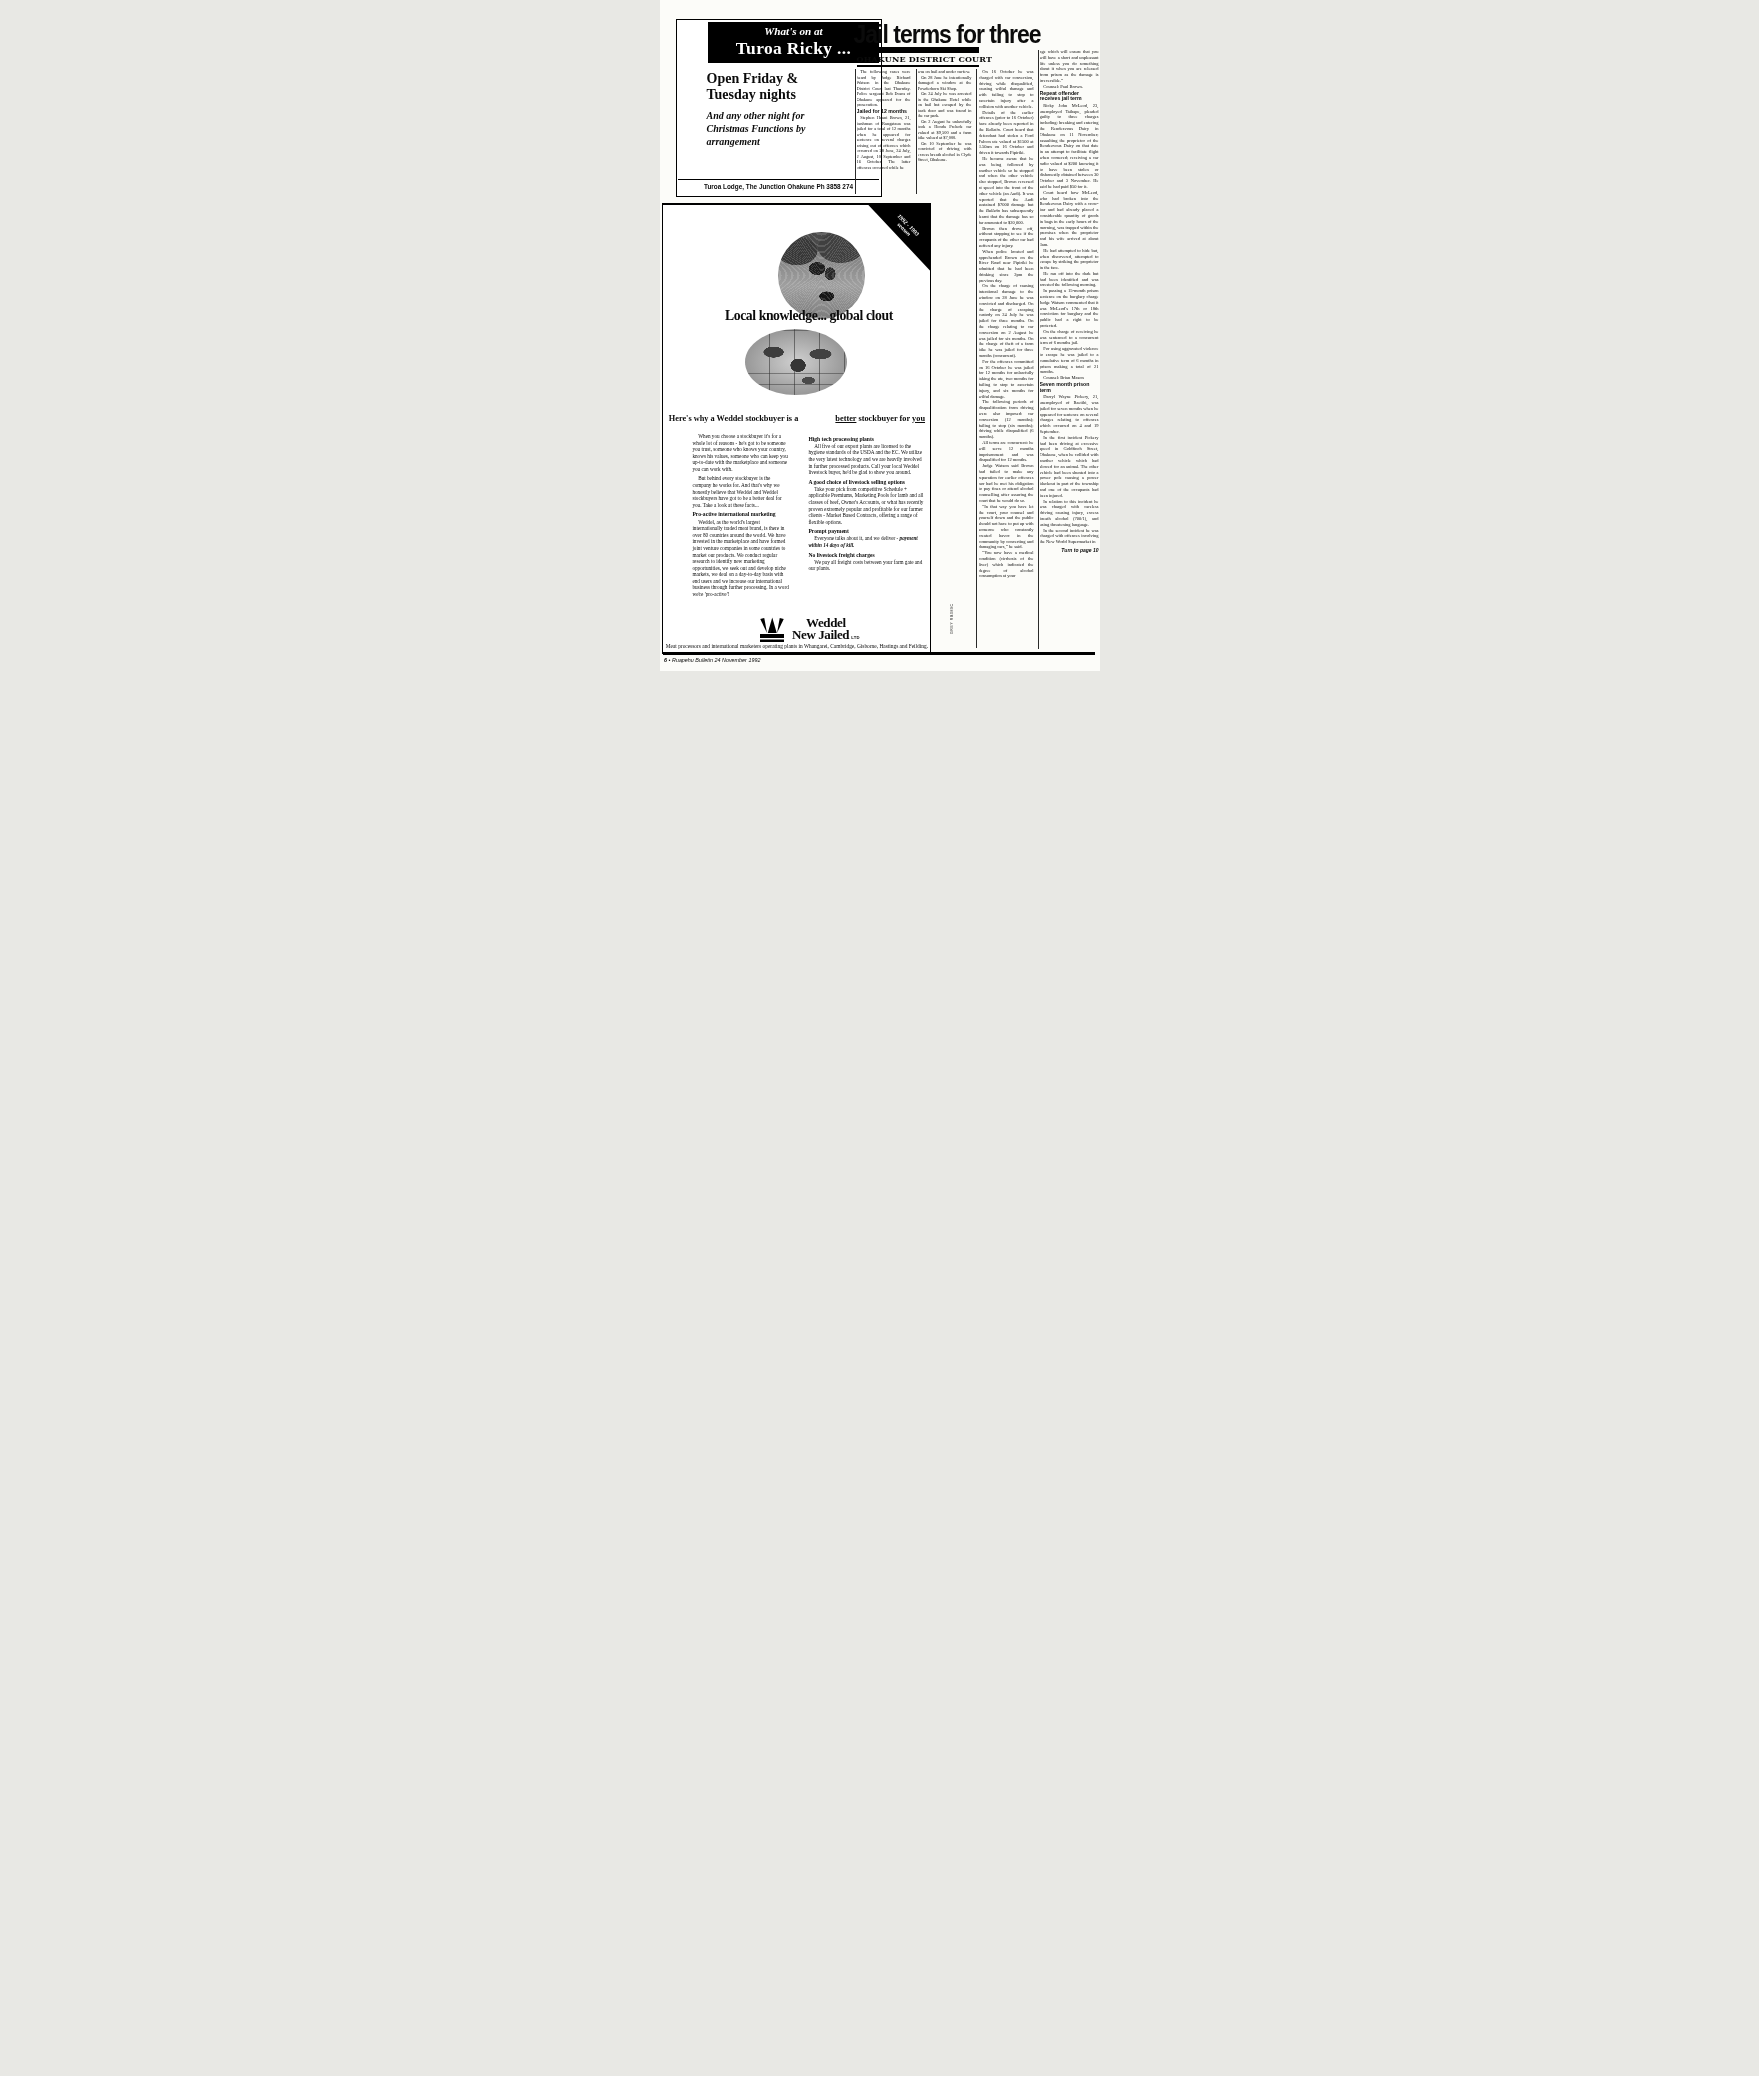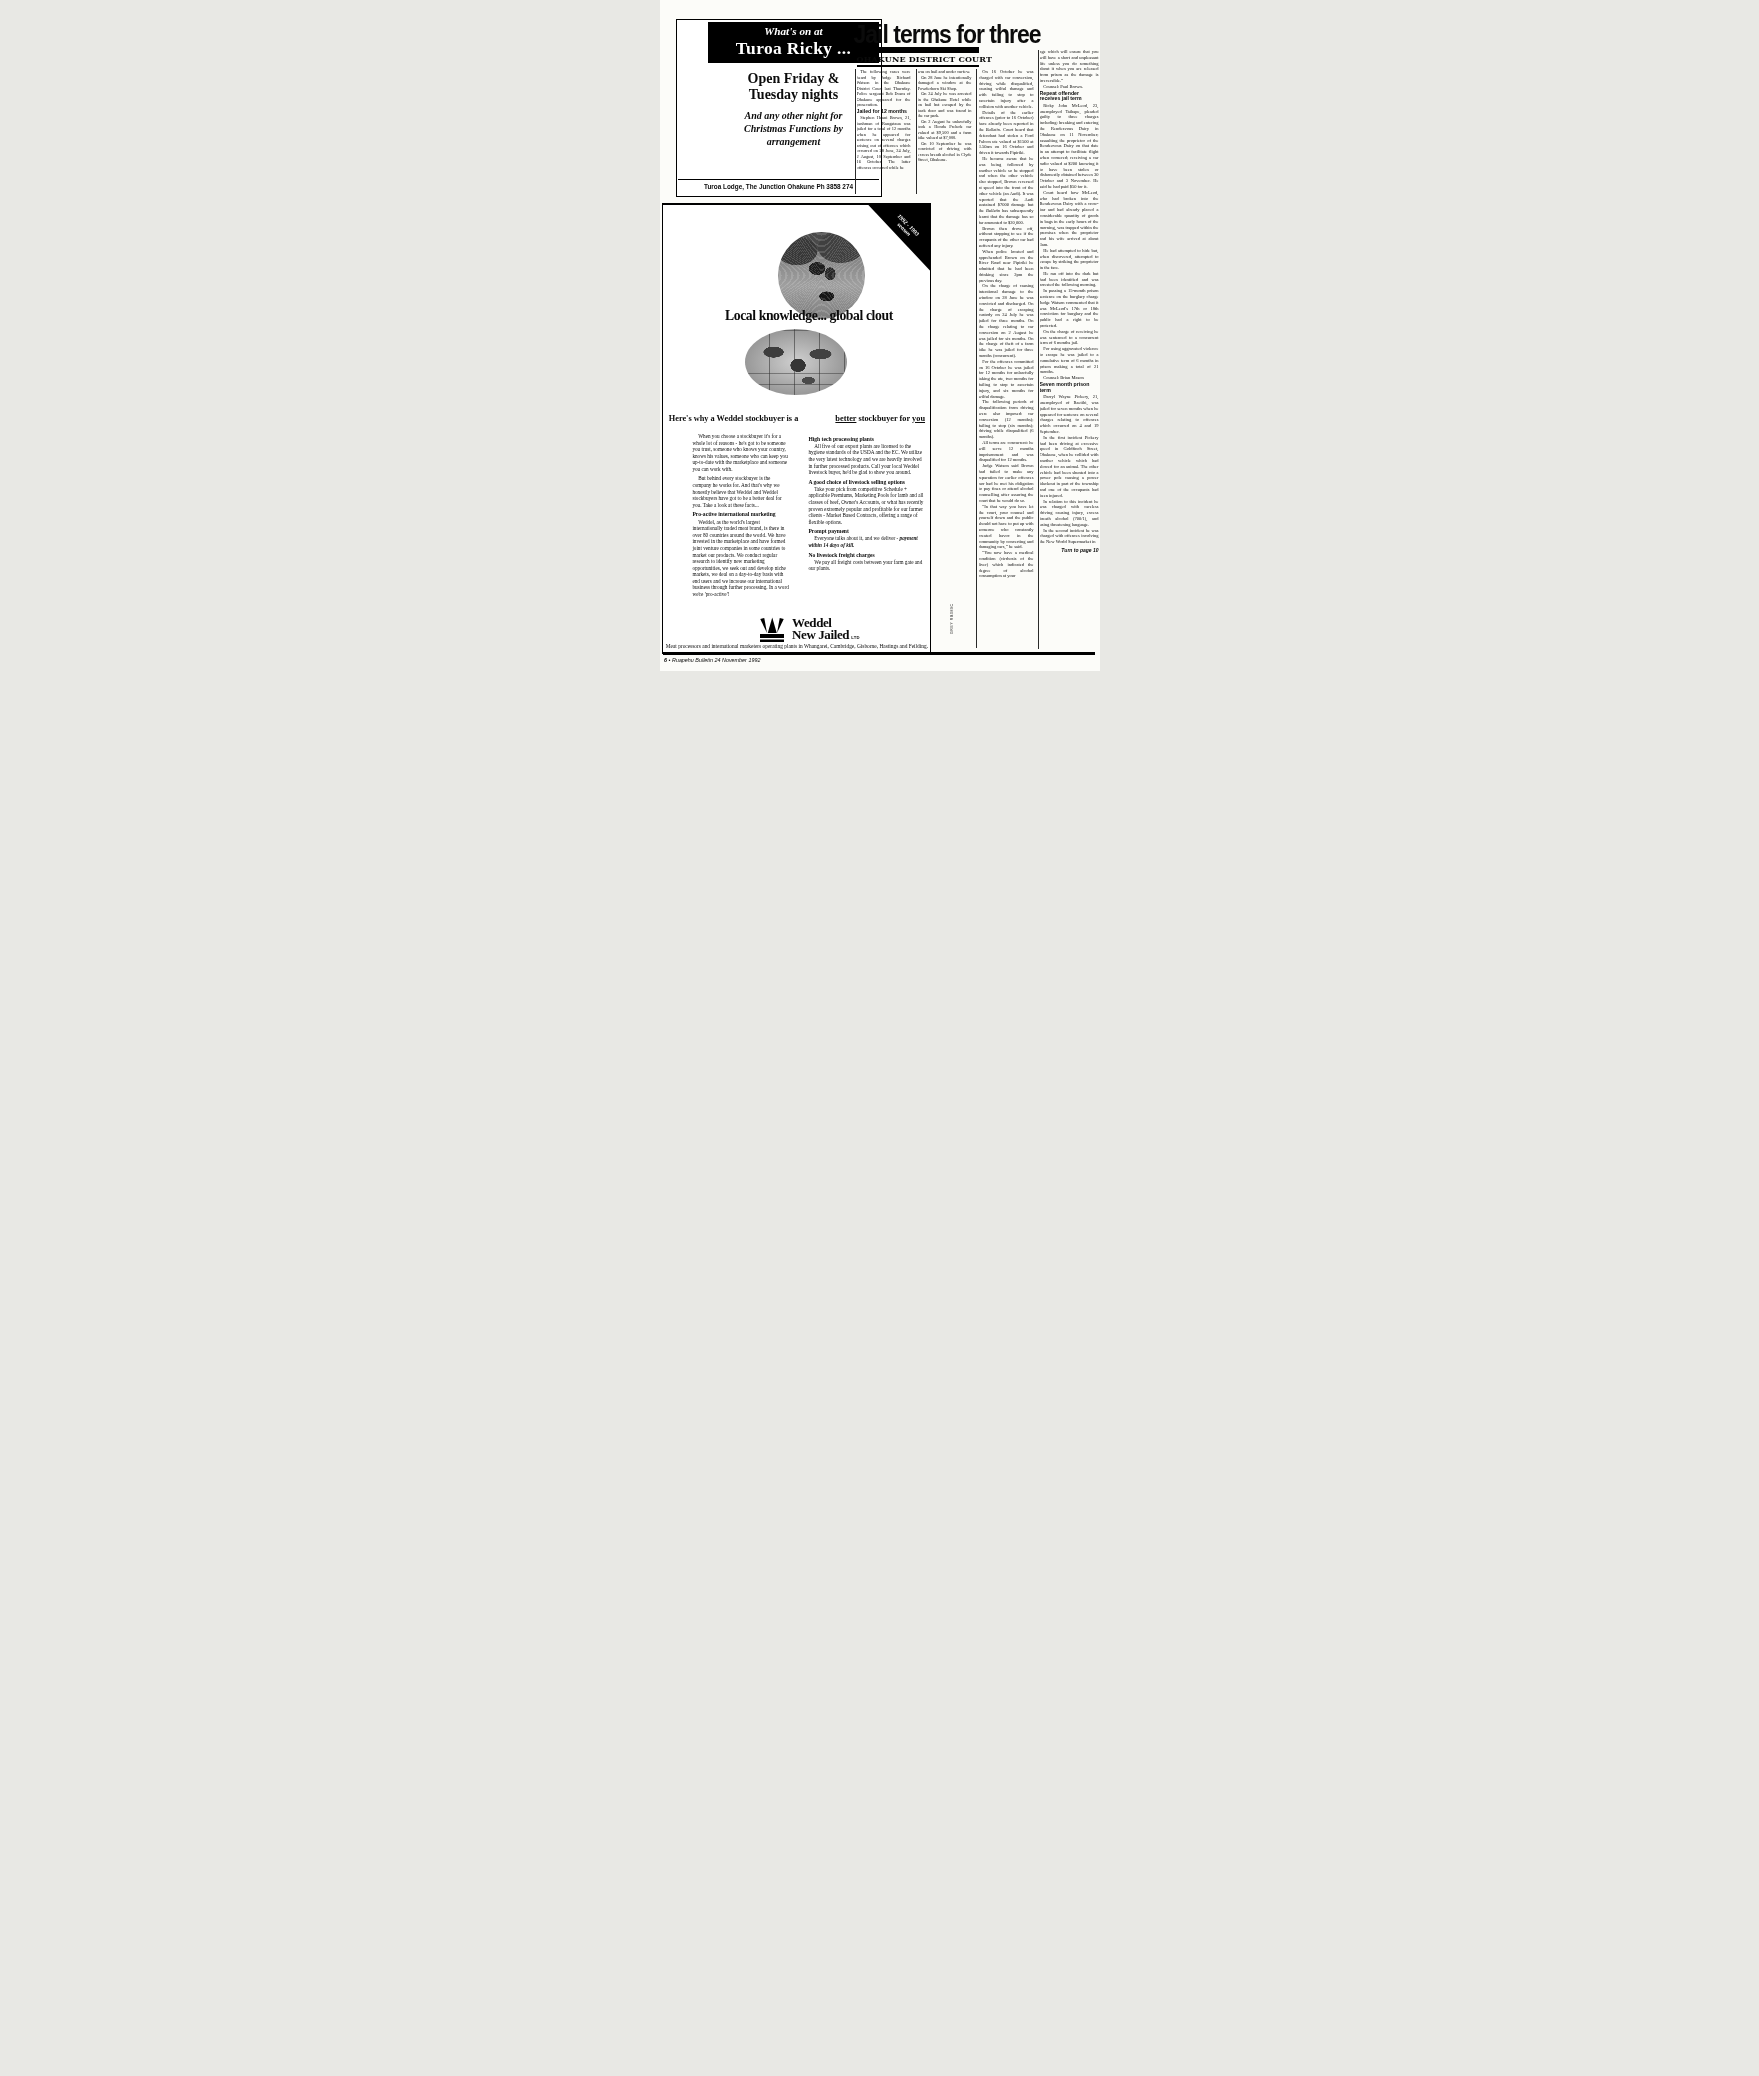--- a/index.html
+++ b/index.html
@@ -6,21 +6,21 @@
   #page{position:relative;width:440px;height:671px;background:#fcfcf9;margin:0 auto;
         font-family:"Liberation Serif",serif;color:#0b0b0b;overflow:hidden;}
   .rule-v{position:absolute;width:0.4px;background:#2a2a2a;}
   .bar{position:absolute;background:#000;}
 
   
   #turoa{position:absolute;left:16px;top:19px;width:174px;height:176px;border:1px solid #000;background:#fff;padding-left:30px;}
   #turoa-header{margin:1.7px;background:#000;color:#fff;text-align:center;padding:3.7px 0 5.4px;}
   #turoa-kicker{font:italic 700 11.2px/1.1 "Liberation Serif",serif;}
   #turoa-title{font:700 17.4px/1.05 "Liberation Serif",serif;letter-spacing:0.4px;margin-top:1.7px;}
-  #turoa-body{text-align:center;}
+  #turoa-body{text-align:left;}
   .turoa-open{font:700 14px/1.12 "Liberation Serif",serif;}
   #turoa-open1{margin-top:8.3px;}
   .turoa-it{font:italic 700 10px/1.3 "Liberation Serif",serif;}
   #turoa-it1{margin-top:6.6px;}
   #turoa-footer{position:absolute;left:1.7px;right:1.7px;bottom:1.7px;border-top:1px solid #000;
                 font:700 6.4px/14px "Liberation Sans",sans-serif;text-align:center;white-space:nowrap;}
 
   
   #headline{position:absolute;left:194px;top:22.4px;width:246px;font:800 23px/1 "Liberation Sans",sans-serif;
             letter-spacing:-1px;transform:scaleY(1.12);transform-origin:top left;white-space:nowrap;}
@@ -77,21 +77,21 @@
        repeating-linear-gradient(0deg, rgba(0,0,0,0) 0 10.4px, rgba(45,45,45,.45) 10.4px 10.8px),
        radial-gradient(closest-side,#cfcfcf,#989898);}
   #wed-sub{position:absolute;left:0;top:209px;width:100%;text-align:center;
            font:700 8.3px/1.1 "Liberation Serif",serif;}
   #wed-cols{position:absolute;left:29px;top:228px;width:233px;display:flex;justify-content:space-between;}
   .wcol{font:5.2px/6.6px "Liberation Serif",serif;text-align:left;}
   #wcol-left{width:98px;}
   #wcol-right{width:117px;}
   .wcol .blk-p{margin:0 0 2.9px;text-indent:5.8px;}
   .wcol .blk-h{font:700 5.6px/1.15 "Liberation Serif",serif;margin:2.5px 0 0.8px;}
-  #wed-logo{position:absolute;left:93px;top:412px;display:flex;align-items:flex-start;gap:3.7px;}
+  #wed-logo{position:absolute;left:93px;top:412px;display:flex;align-items:flex-start;gap:3.7px;text-align:center;}
   #crown{width:32px;height:25px;}
   #wed-logo-text{font:700 13px/0.95 "Liberation Serif",serif;letter-spacing:-0.4px;white-space:nowrap;}
   #wed-ltd{font:700 4.2px "Liberation Sans",sans-serif;letter-spacing:0.2px;margin-left:2.1px;}
   #wed-caption{position:absolute;left:0;bottom:2.9px;width:100%;text-align:center;
                font:5.4px/1.1 "Liberation Serif",serif;}
 
   #credit{position:absolute;left:290px;top:589px;height:45px;writing-mode:vertical-rl;
           transform:rotate(180deg);font:3.5px "Liberation Sans",sans-serif;letter-spacing:0.6px;color:#111;}
 
   

